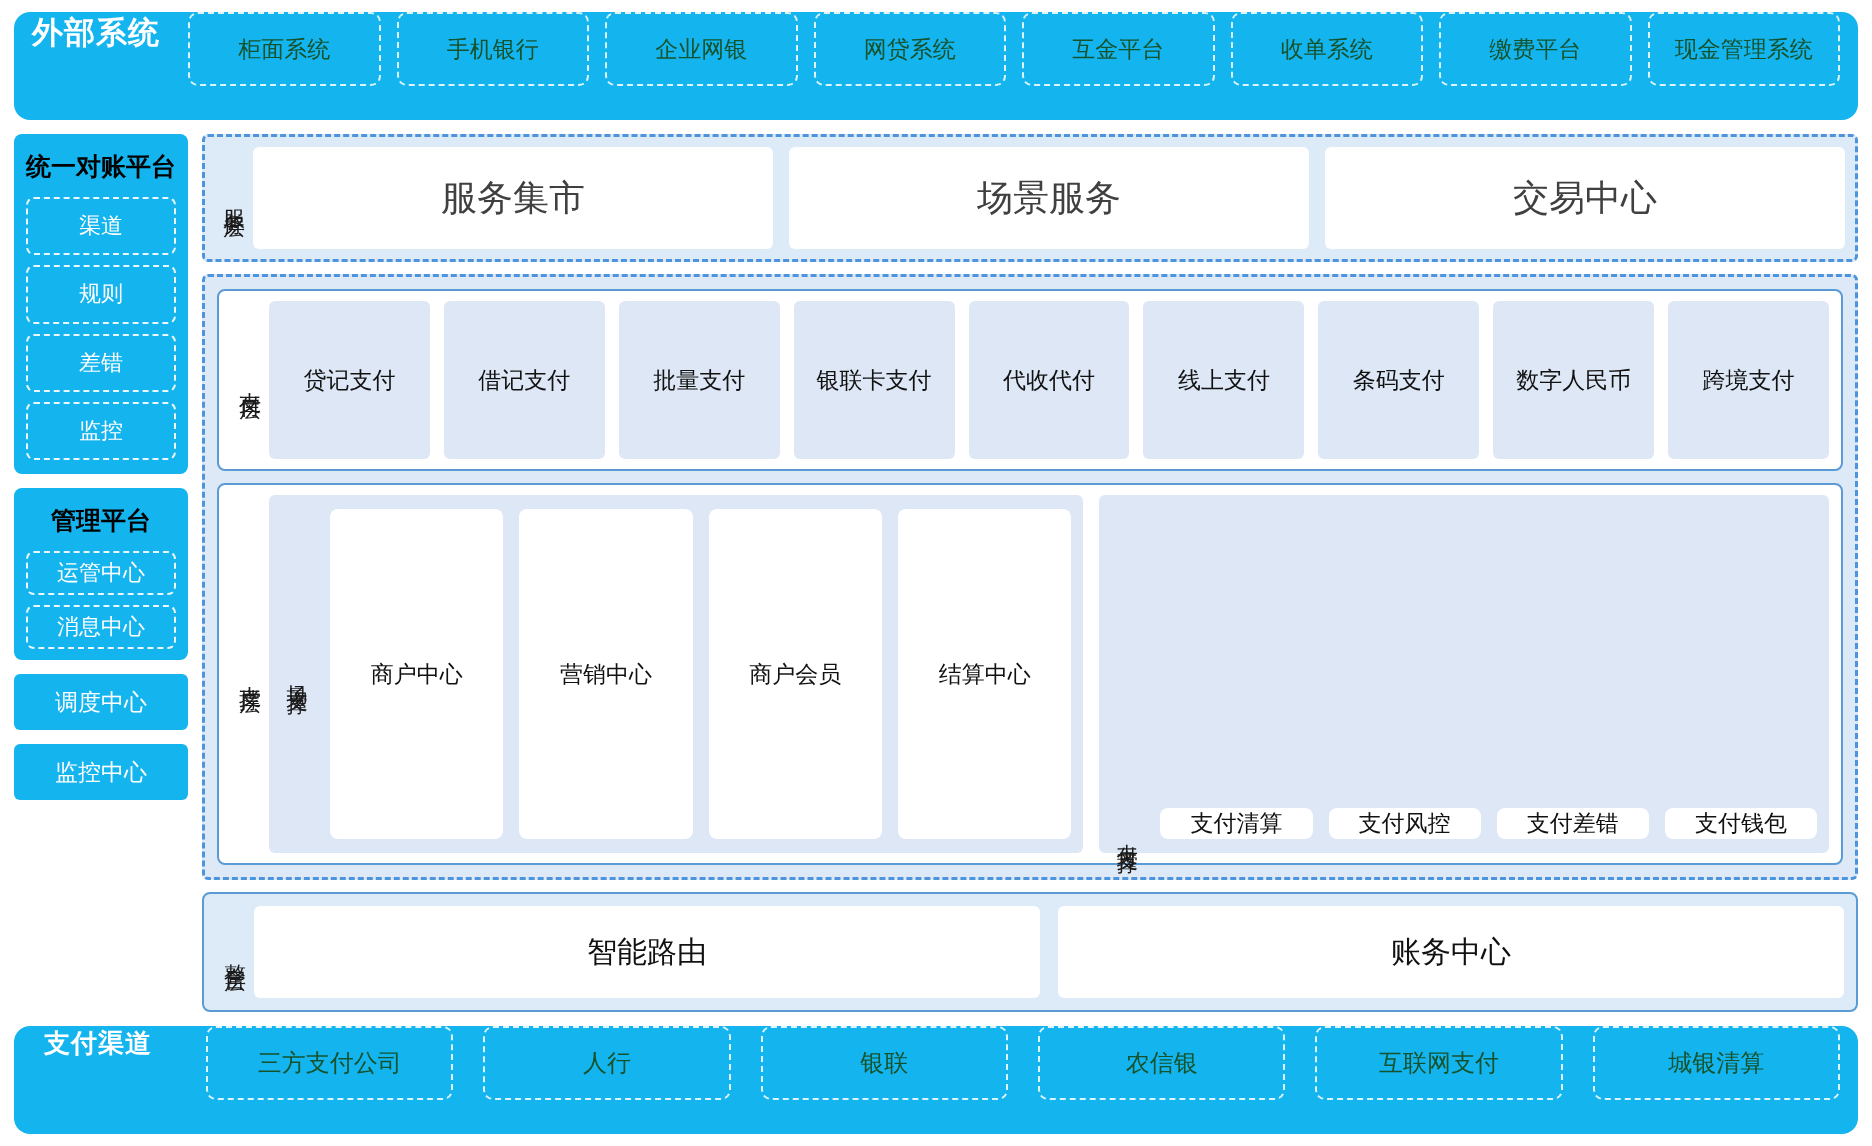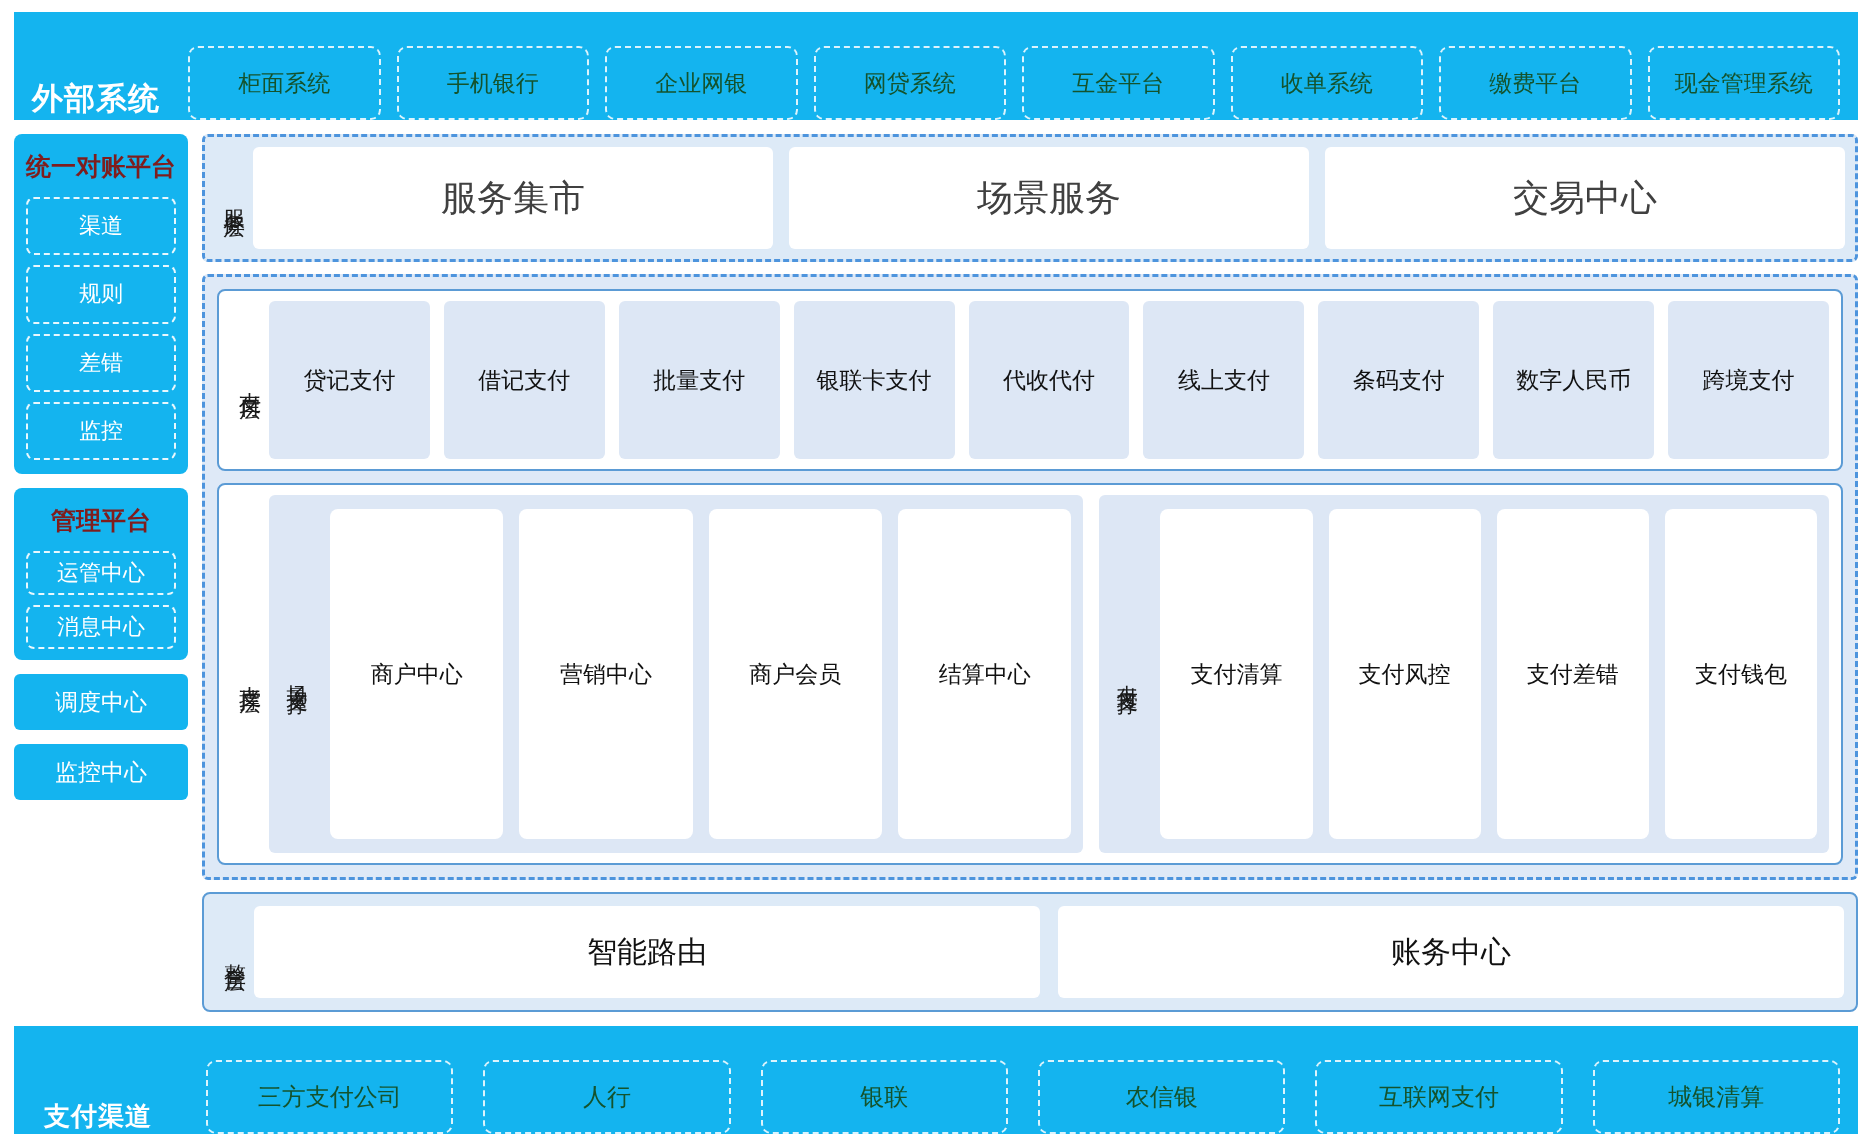--- a/index.html
+++ b/index.html
@@ -16,23 +16,23 @@
     height: 1146px;
     padding: 12px 14px;
     display: flex;
     flex-direction: column;
     gap: 14px;
   }
 
   
   .cyan-bar {
     background: #14b4ef;
-    border-radius: 0;
-    display: flex;
-    align-items: flex-end;
+    border-radius: 16px;
+    display: flex;
+    align-items: flex-start;
     padding: 0 18px;
     gap: 14px;
   }
   .cyan-bar .bar-title {
     color: #ffffff;
     font-size: 30px;
     font-weight: bold;
     letter-spacing: 1px;
     white-space: nowrap;
     flex: 0 0 auto;
@@ -83,21 +83,21 @@
   }
   .side-panel {
     background: #14b4ef;
     border-radius: 8px;
     padding: 10px 12px 14px 12px;
     display: flex;
     flex-direction: column;
     gap: 10px;
   }
   .side-panel .panel-title {
-    color: #7f1d1d;
+    color: #000000;
     font-size: 25px;
     font-weight: bold;
     text-align: center;
     padding: 6px 0 4px 0;
     white-space: nowrap;
   }
   .side-sub {
     border: 2px dashed rgba(255,255,255,0.9);
     border-radius: 8px;
     color: #ffffff;
@@ -227,21 +227,21 @@
   .support-group {
     background: #dde7f5;
     border-radius: 6px;
     display: flex;
     align-items: stretch;
     padding: 14px 12px;
     gap: 16px;
     min-width: 0;
   }
   #scene-support-group { flex: 1.12 1 0; }
-  #pay-support-group  { flex: 1 1 0; }
+  #pay-support-group  { flex: 1 1 0; align-items: flex-end; }
   .support-group .vlabel { font-size: 21px; letter-spacing: 3px; padding: 0 6px; }
   .support-cards {
     flex: 1 1 auto;
     display: flex;
     gap: 16px;
     min-width: 0;
   }
   .support-card {
     flex: 1 1 0;
     background: #ffffff;

